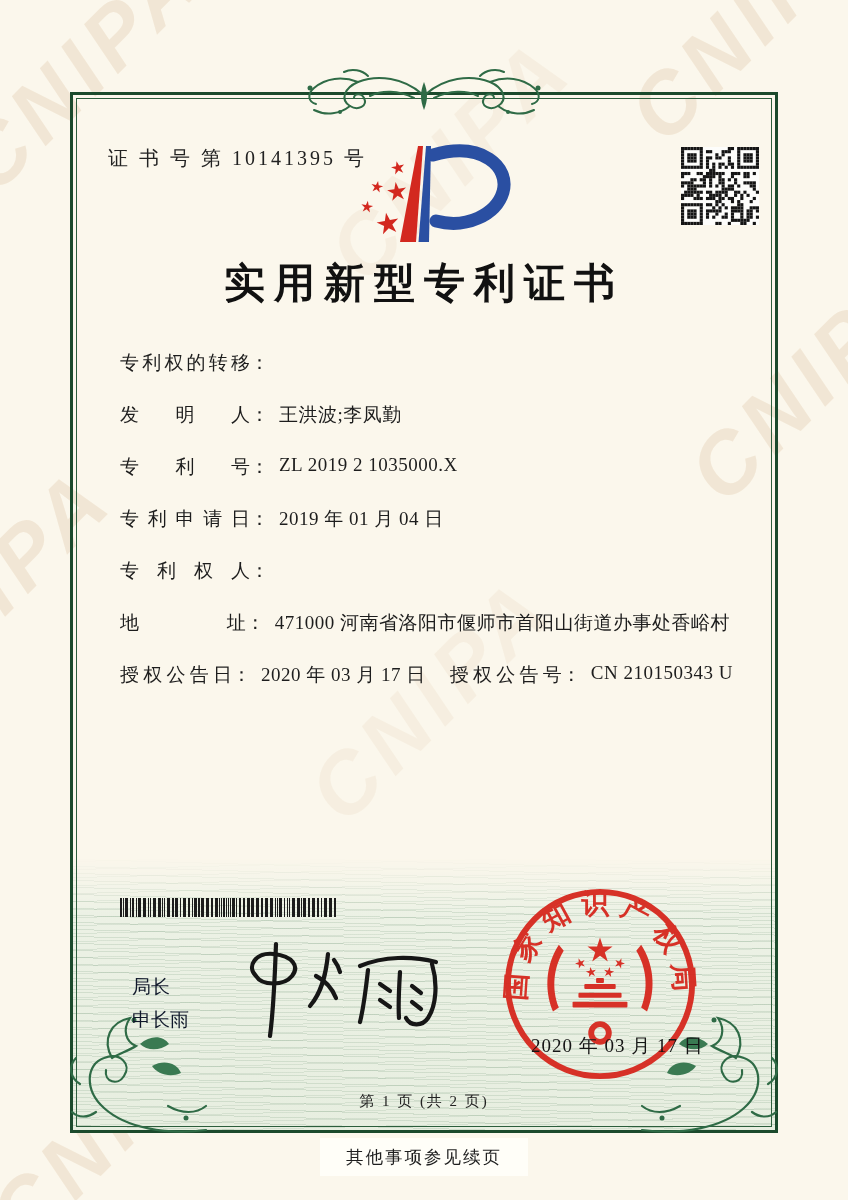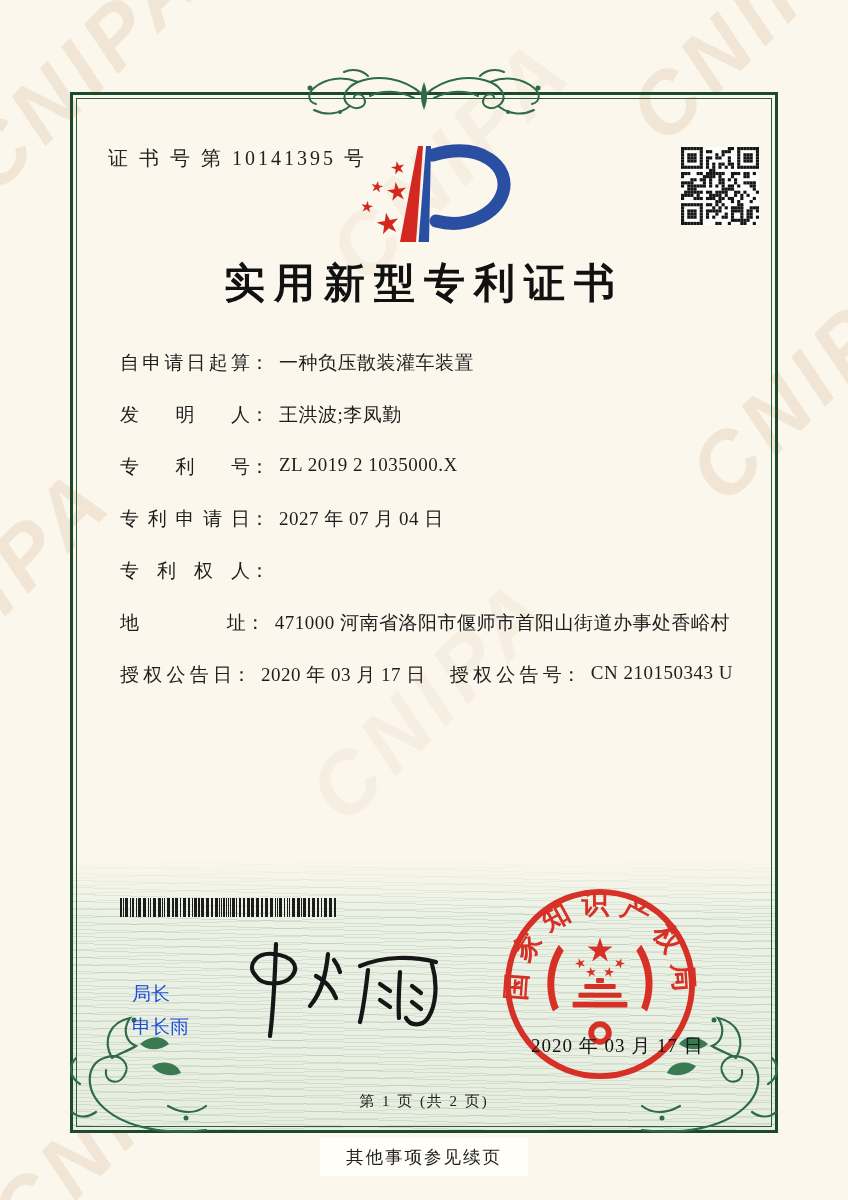--- a/index.html
+++ b/index.html
@@ -63,21 +63,21 @@
   .fvalue{letter-spacing:.5px;}
   .fgroup{display:inline-flex;}
   .fgroup .flabel{width:112px;}
   .fgroup2{margin-left:24px;}
   .paras{
     position:absolute;left:104px;top:700px;width:652px;
     font-size:17.5px;font-style:italic;line-height:30px;color:#1e1e1e;text-align:justify;
   }
   .paras p{margin:0;text-indent:2em;}
   .barcode{position:absolute;left:120px;top:898px;width:218px;height:19px;}
-  .signer{position:absolute;left:132px;top:970px;font-size:19px;color:#1d4ed8;line-height:33px;margin-top:7px;}
+  .signer{position:absolute;left:132px;top:970px;font-size:19px;color:#0f172a;line-height:33px;}
   .signature{position:absolute;left:232px;top:936px;width:215px;height:105px;}
   .seal{position:absolute;left:502px;top:886px;width:196px;height:196px;opacity:.94;}
   .sealdate{
     position:absolute;left:531px;top:1033px;width:170px;font-size:19px;color:#151515;
     letter-spacing:1px;white-space:nowrap;z-index:6;
   }
   .pageinfo{
     position:absolute;left:70px;top:1092px;width:708px;text-align:center;
     font-size:15px;letter-spacing:2px;color:#222;
   }
@@ -472,38 +472,37 @@
       <rect x="45" y="72" width="3" height="3" fill="#141414"></rect>
       <rect x="57" y="72" width="3" height="3" fill="#141414"></rect>
       <rect x="60" y="72" width="3" height="3" fill="#141414"></rect>
       <rect x="69" y="72" width="3" height="3" fill="#141414"></rect>
     </svg>
 
   <div class="title">实用新型专利证书</div>
 
   <div class="fields">
     <div class="frow">
-      <span class="flabel">自申请日起算</span>
+      <span class="flabel">专利权的转移</span>
         <span class="fcolon">：</span>
-        <span class="fvalue">一种负压散装灌车装置</span>
     </div>
     <div class="frow">
       <span class="flabel">发明人</span>
         <span class="fcolon">：</span>
         <span class="fvalue">王洪波;李凤勤</span>
     </div>
     <div class="frow">
       <span class="flabel">专利号</span>
         <span class="fcolon">：</span>
         <span class="fvalue">ZL 2019 2 1035000.X</span>
     </div>
     <div class="frow">
       <span class="flabel">专利申请日</span>
         <span class="fcolon">：</span>
-        <span class="fvalue">2027 年 07 月 04 日</span>
+        <span class="fvalue">2019 年 01 月 04 日</span>
     </div>
     <div class="frow">
       <span class="flabel">专利权人</span>
         <span class="fcolon">：</span>
     </div>
     <div class="frow">
       <span class="flabel">地址</span>
         <span class="fcolon">：</span>
         <span class="fvalue">471000 河南省洛阳市偃师市首阳山街道办事处香峪村</span>
     </div>

